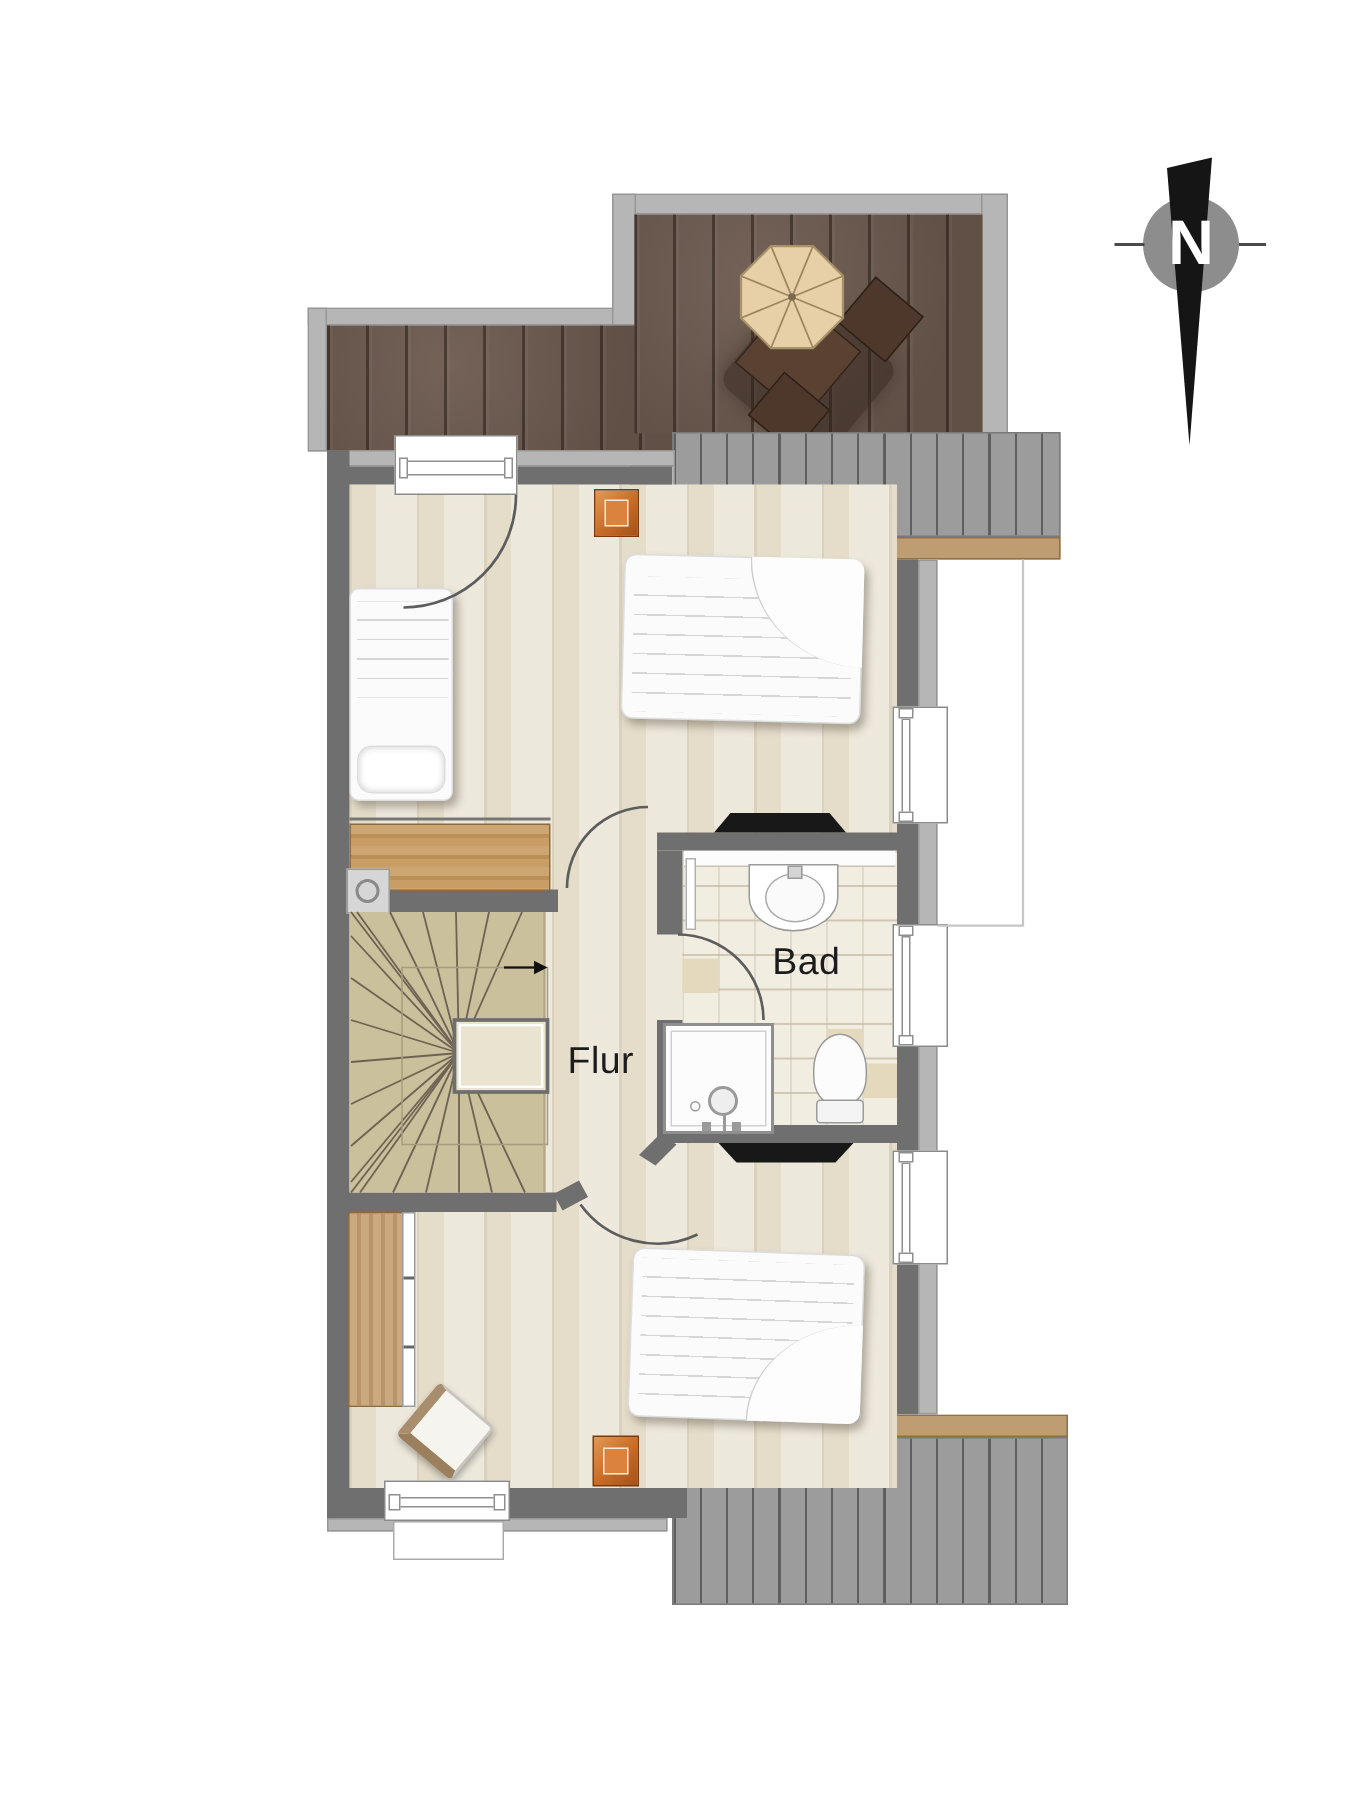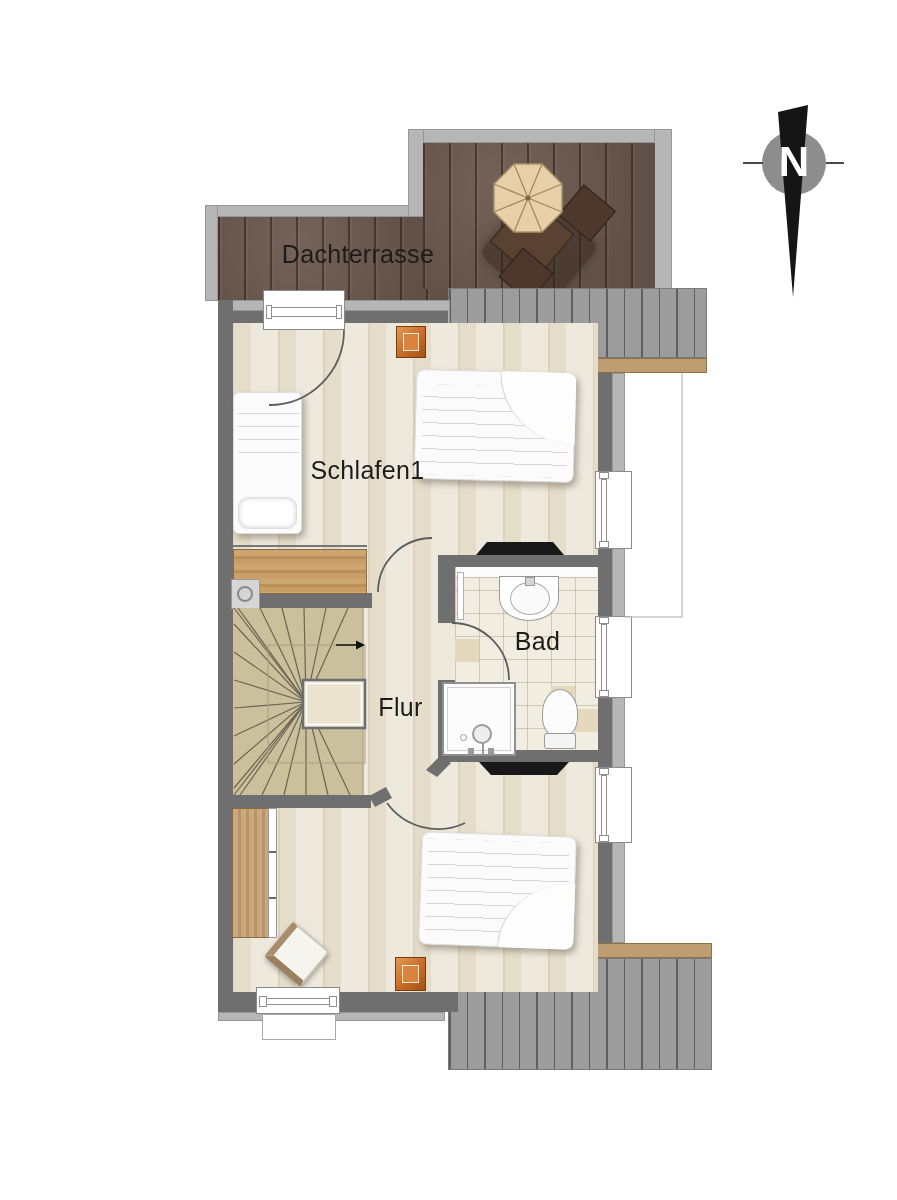--- a/index.html
+++ b/index.html
@@ -238,19 +238,17 @@
     </g>
 
     <g>
       <circle cx="794" cy="163" r="32" fill="#8d8d8d"></circle>
       <line x1="743" y1="163" x2="763" y2="163" stroke="#4a4a4a" stroke-width="2"></line>
       <line x1="826" y1="163" x2="844" y2="163" stroke="#4a4a4a" stroke-width="2"></line>
       <polygon points="778,112 808,105 793,297" fill="#151515"></polygon>
     </g>
   </svg>
 
-  <div class="lbl" style="left:243px;top:240px;width:230px;">Dachterrasse</div>
-  <div class="lbl" style="left:285px;top:456px;width:165px;">Schlafen1</div>
   <div class="lbl" style="left:495px;top:627px;width:85px;">Bad</div>
   <div class="lbl" style="left:358px;top:693px;width:85px;">Flur</div>
   <div class="north-n" style="left:773px;top:138px;width:42px;">N</div>
 
 </div>
 
 </body></html>

